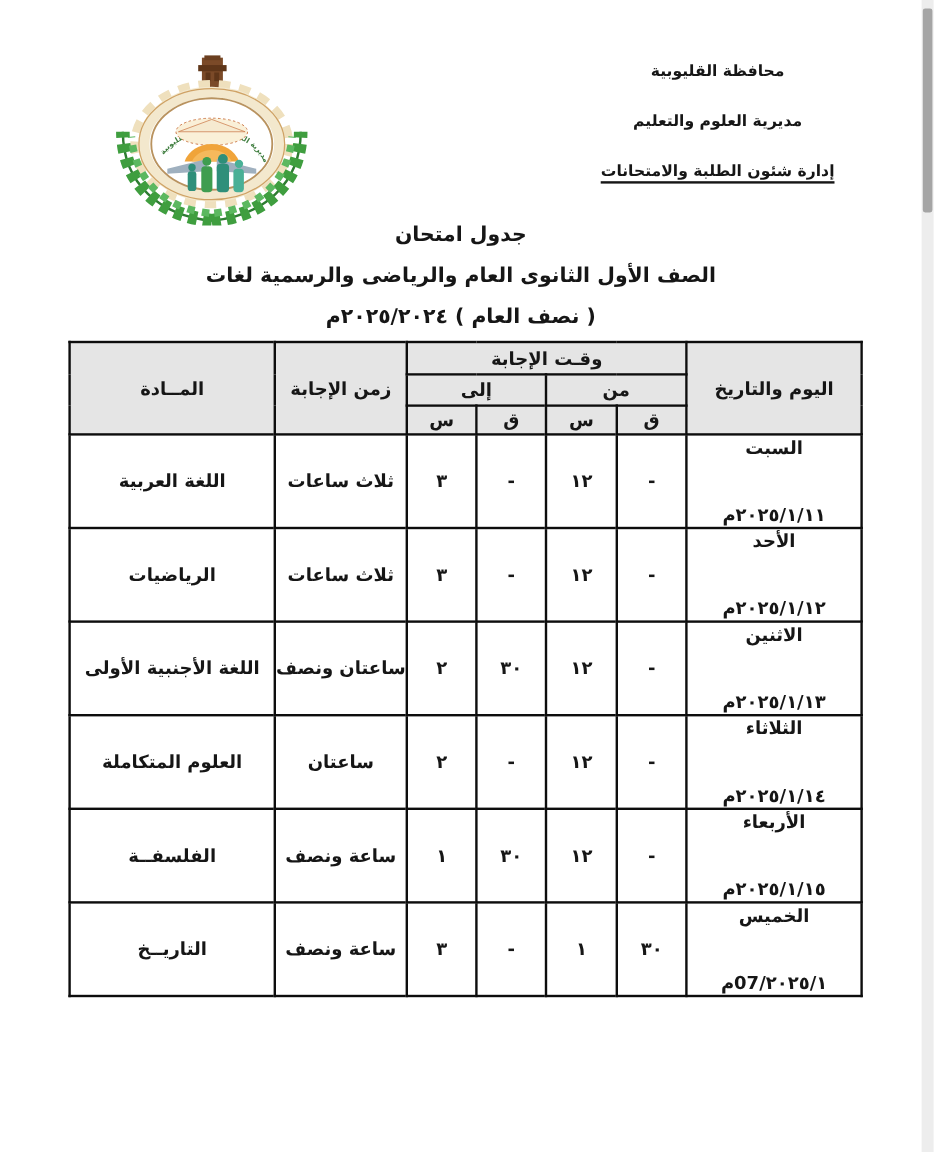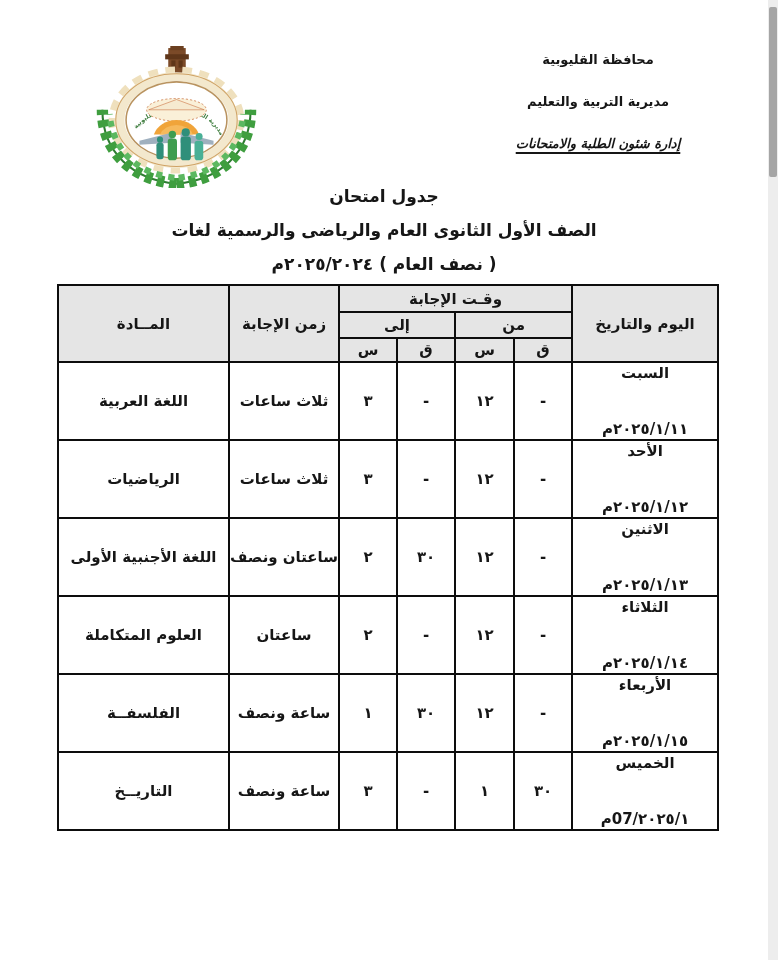--- a/index.html
+++ b/index.html
@@ -24,21 +24,21 @@
   .logo-wrap { position:absolute; left:92px; top:46px; width:170px; height:142px; }
   .org-block {
     position:absolute; top:50px; right:52px; width:256px;
     text-align:center; direction:rtl;
   }
   .org-line {
     font-size:13px; font-weight:700; line-height:19px; margin-bottom:23px;
     white-space:nowrap;
   }
   .org-line.underlined {
-    text-decoration:underline; text-decoration-thickness:1.5px; text-underline-offset:4px;font-style:italic;
+    text-decoration:underline; text-decoration-thickness:1.5px; text-underline-offset:4px;
   }
   
   .titles {
     position:absolute; top:186px; left:0; width:768px;
     text-align:center; direction:rtl;
   }
   .title-line { font-size:17px; font-weight:700; line-height:20px; margin-bottom:14px; white-space:nowrap; }
   
   table.schedule {
     position:absolute; left:57px; top:284px; width:660px;
@@ -125,21 +125,21 @@
       <path d="M80 128 C 44 124, 20 102, 17 66" stroke="#5cb860" stroke-width="6" stroke-dasharray="6 6"></path>
       <path d="M82 134 C 124 130, 154 104, 154 62" stroke="#2e7d32" stroke-width="2"></path>
       <path d="M82 134 C 124 130, 154 104, 154 62" stroke="#3f9e3f" stroke-width="11" stroke-dasharray="7 5"></path>
       <path d="M84 128 C 120 124, 144 102, 147 66" stroke="#5cb860" stroke-width="6" stroke-dasharray="6 6"></path>
     </g>
   </svg>
 </div>
 
 <div class="org-block">
   <div class="org-line">محافظة القليوبية</div>
-  <div class="org-line">مديرية التربية والتعليم</div>
+  <div class="org-line">مديرية العلوم والتعليم</div>
   <div class="org-line underlined">إدارة شئون الطلبة والامتحانات</div>
 </div>
 
 <div class="titles">
   <div class="title-line">جدول امتحان</div>
   <div class="title-line">الصف الأول الثانوى العام والرياضى والرسمية لغات</div>
   <div class="title-line">( نصف العام ) ٢٠٢٥/٢٠٢٤م</div>
 </div>
 
 <table class="schedule" dir="rtl">

